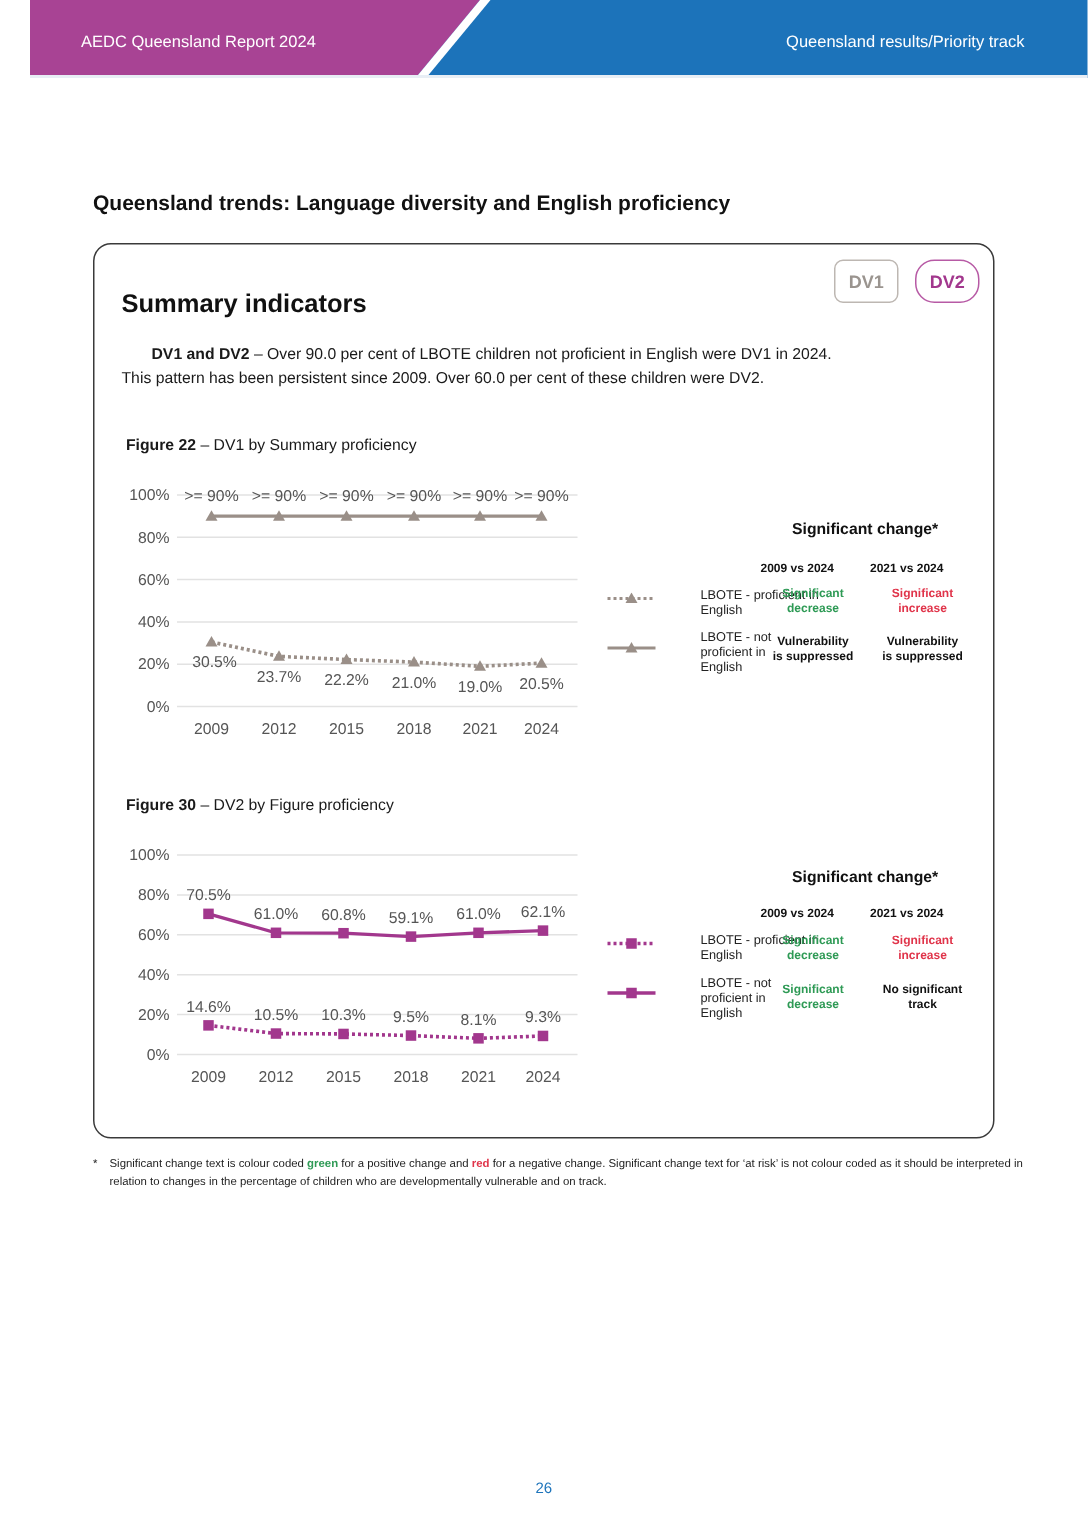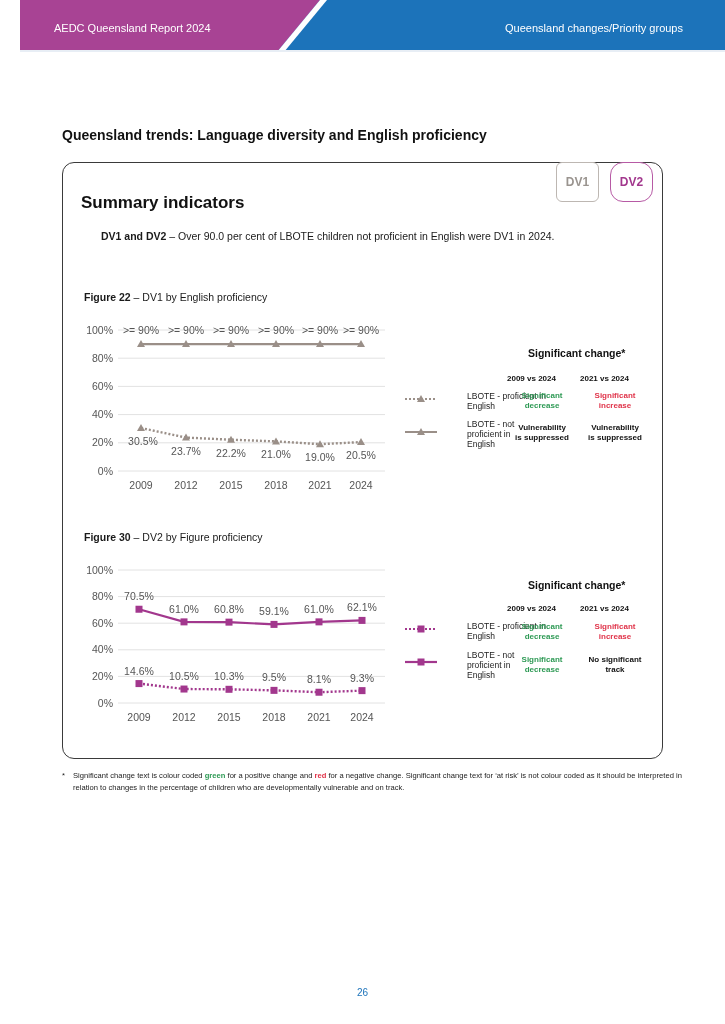--- a/index.html
+++ b/index.html
@@ -10,21 +10,21 @@
   .header svg { position: absolute; left: 0; top: 0; }
   .header-left { position: absolute; left: 34px; top: 22px; font-size: 11px; color: #ffffff; }
   .header-right { position: absolute; right: 62px; top: 22px; font-size: 11px; color: #ffffff; }
 
   .section-title { position: absolute; left: 62px; top: 127px; font-size: 14px; font-weight: bold; color: #111; }
 
   .card { position: absolute; left: 62px; top: 162px; width: 601px; height: 597px;
           border: 1.3px solid #3a3a3a; border-radius: 12px; background: #fff; }
 
   .card-title { position: absolute; left: 81px; top: 193px; font-size: 17px; font-weight: bold; color: #111; }
-  .dv-badge { position: absolute; top: 162px; width: 43px; height: 40px; border-radius: 6px;
+  .dv-badge { position: absolute; top: 173px; width: 43px; height: 29px; border-radius: 6px;
               border: 1.3px solid #b9b3ae; font-size: 12px; font-weight: bold;
               display: flex; align-items: center; justify-content: center; background: #fff; }
   .dv1 { left: 556px; color: #9a948f; border-color: #bdb7b2; }
   .dv2 { left: 610px; color: #a2378d; border-color: #b75aa5; border-radius: 13px; }
 
   .summary { position: absolute; left: 81px; top: 228px; font-size: 10.5px; line-height: 16px; color: #1a1a1a; width: 560px; }
   .summary b { font-weight: bold; padding-left: 20px; }
 
   .fig-caption { position: absolute; left: 84px; font-size: 10.5px; color: #1a1a1a; }
   .fig-caption b { font-weight: bold; }
@@ -50,36 +50,37 @@
 <body>
 
 <div class="header">
   <svg width="725" height="52">
     <rect x="0" y="0" width="725" height="52" fill="#1c73ba"></rect>
     <polygon points="0,0 300,0 257,52 0,52" fill="#a84394"></polygon>
     <polygon points="300,0 307,0 264,52 257,52" fill="#ffffff"></polygon>
     <rect x="0" y="50" width="725" height="2" fill="#e8eef5"></rect>
   </svg>
   <div class="header-left">AEDC Queensland Report 2024</div>
-  <div class="header-right">Queensland changes/Priority groups</div>
+  <div class="header-right">Queensland results/Priority track</div>
 </div>
 
 <div class="section-title">Queensland trends: Language diversity and English proficiency</div>
 
 <div class="card"></div>
 <div class="card-title">Summary indicators</div>
 <div class="dv-badge dv1">DV1</div>
 <div class="dv-badge dv2">DV2</div>
 
 <div class="summary">
   <b>DV1 and DV2</b><span> – Over 90.0 per cent of LBOTE children not proficient in English were DV1 in 2024.</span><br>
+  <span>This pattern has been persistent since 2009. Over 60.0 per cent of these children were DV2.</span>
 </div>
 
 <div class="fig-caption" style="top:291px;">
-  <b>Figure 22</b><span> – DV1 by English proficiency</span>
+  <b>Figure 22</b><span> – DV1 by Summary proficiency</span>
 </div>
 
 <svg class="chart-svg" width="725" height="1024" style="pointer-events:none;">
   <g id="fig29">
       <line x1="118" y1="471" x2="385" y2="471" stroke="#e2e2e2" stroke-width="1"></line>
       <text x="113" y="474.5" text-anchor="end" font-size="10.5" fill="#555" font-family="Liberation Sans, sans-serif">0%</text>
       <line x1="118" y1="442.8" x2="385" y2="442.8" stroke="#e2e2e2" stroke-width="1"></line>
       <text x="113" y="446.3" text-anchor="end" font-size="10.5" fill="#555" font-family="Liberation Sans, sans-serif">20%</text>
       <line x1="118" y1="414.6" x2="385" y2="414.6" stroke="#e2e2e2" stroke-width="1"></line>
       <text x="113" y="418.1" text-anchor="end" font-size="10.5" fill="#555" font-family="Liberation Sans, sans-serif">40%</text>

